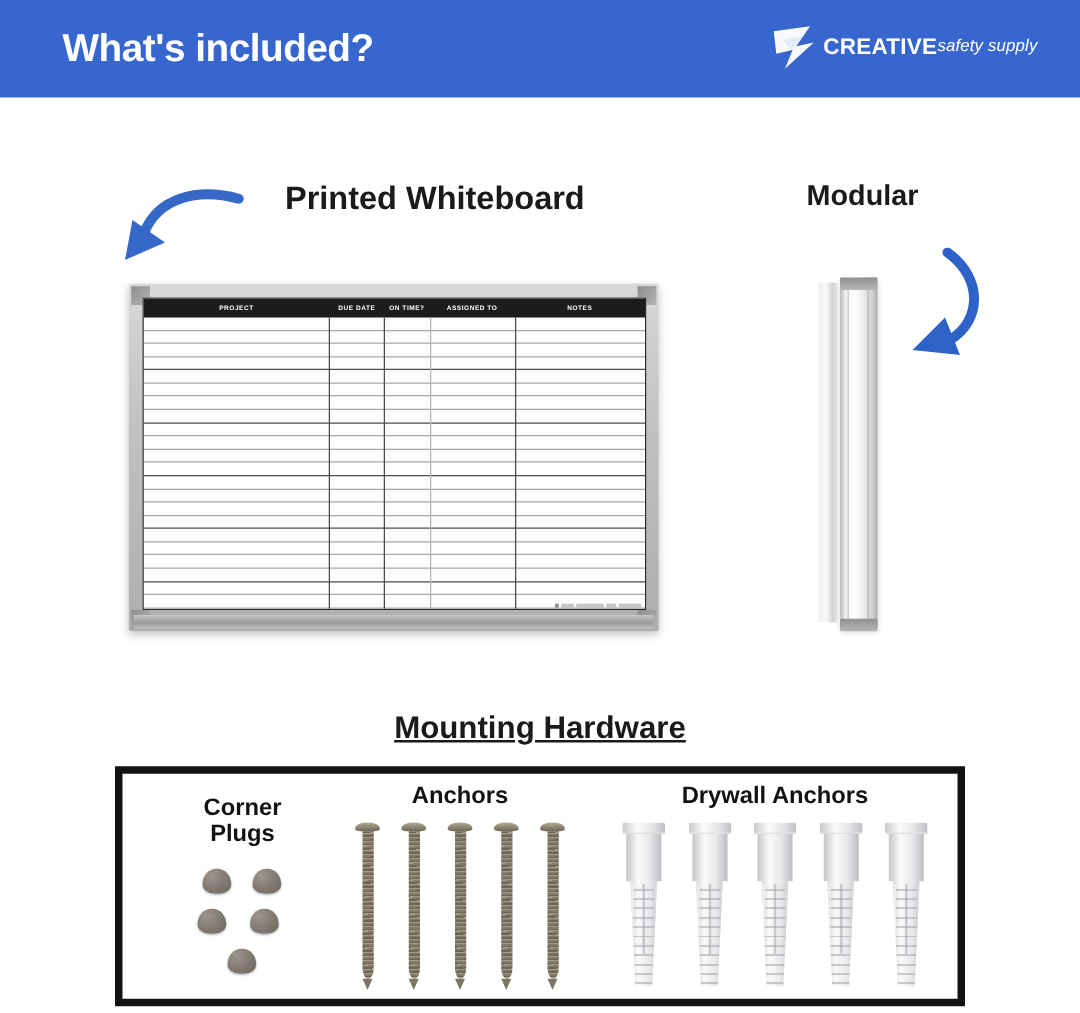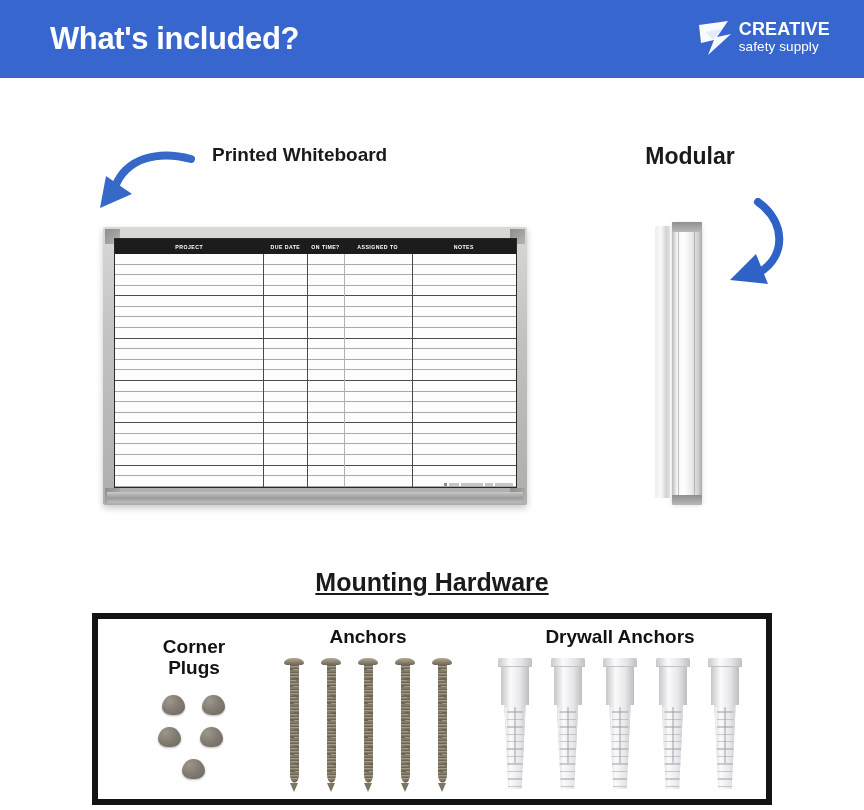--- a/index.html
+++ b/index.html
@@ -31,44 +31,45 @@
   }
   .logo {
     position: absolute;
     right: 34px;
     top: 18px;
     display: flex;
     align-items: center;
     gap: 7px;
   }
   .logo-mark { width: 34px; height: 38px; display: block; }
-  .logo-text { display: flex; flex-direction: column; line-height: 1; }
+  .logo-text { display: flex; flex-direction: row; line-height: 1; }
   .logo-line1 {
     color: #ffffff;
     font-size: 18px;
     font-weight: bold;
     letter-spacing: 0.2px;
   }
   .logo-line2 {
     color: #ffffff;
     font-size: 13.5px;
     font-weight: normal;
     letter-spacing: 0.1px;
     margin-top: 2px;
+    font-style: italic;
   }
 
   
   .label {
     position: absolute;
     font-weight: bold;
     color: #1a1a1a;
     text-align: center;
     line-height: 1.12;
   }
-  #lbl-whiteboard { left: 176px; top: 144px; font-size: 19px; margin-left: 36px; }
+  #lbl-whiteboard { left: 192px; top: 144px; font-size: 26px; margin-left: 36px; }
   #lbl-shelf { left: 592px; top: 144px; width: 196px; font-size: 23px; }
   #lbl-hardware { left: 0px; top: 568px; width: 864px; font-size: 25px; text-decoration: underline; }
 
   
   .arrow { position: absolute; }
   #arrow-whiteboard { left: 96px; top: 146px; }
   #arrow-shelf { left: 716px; top: 198px; }
 
   
   .whiteboard {

